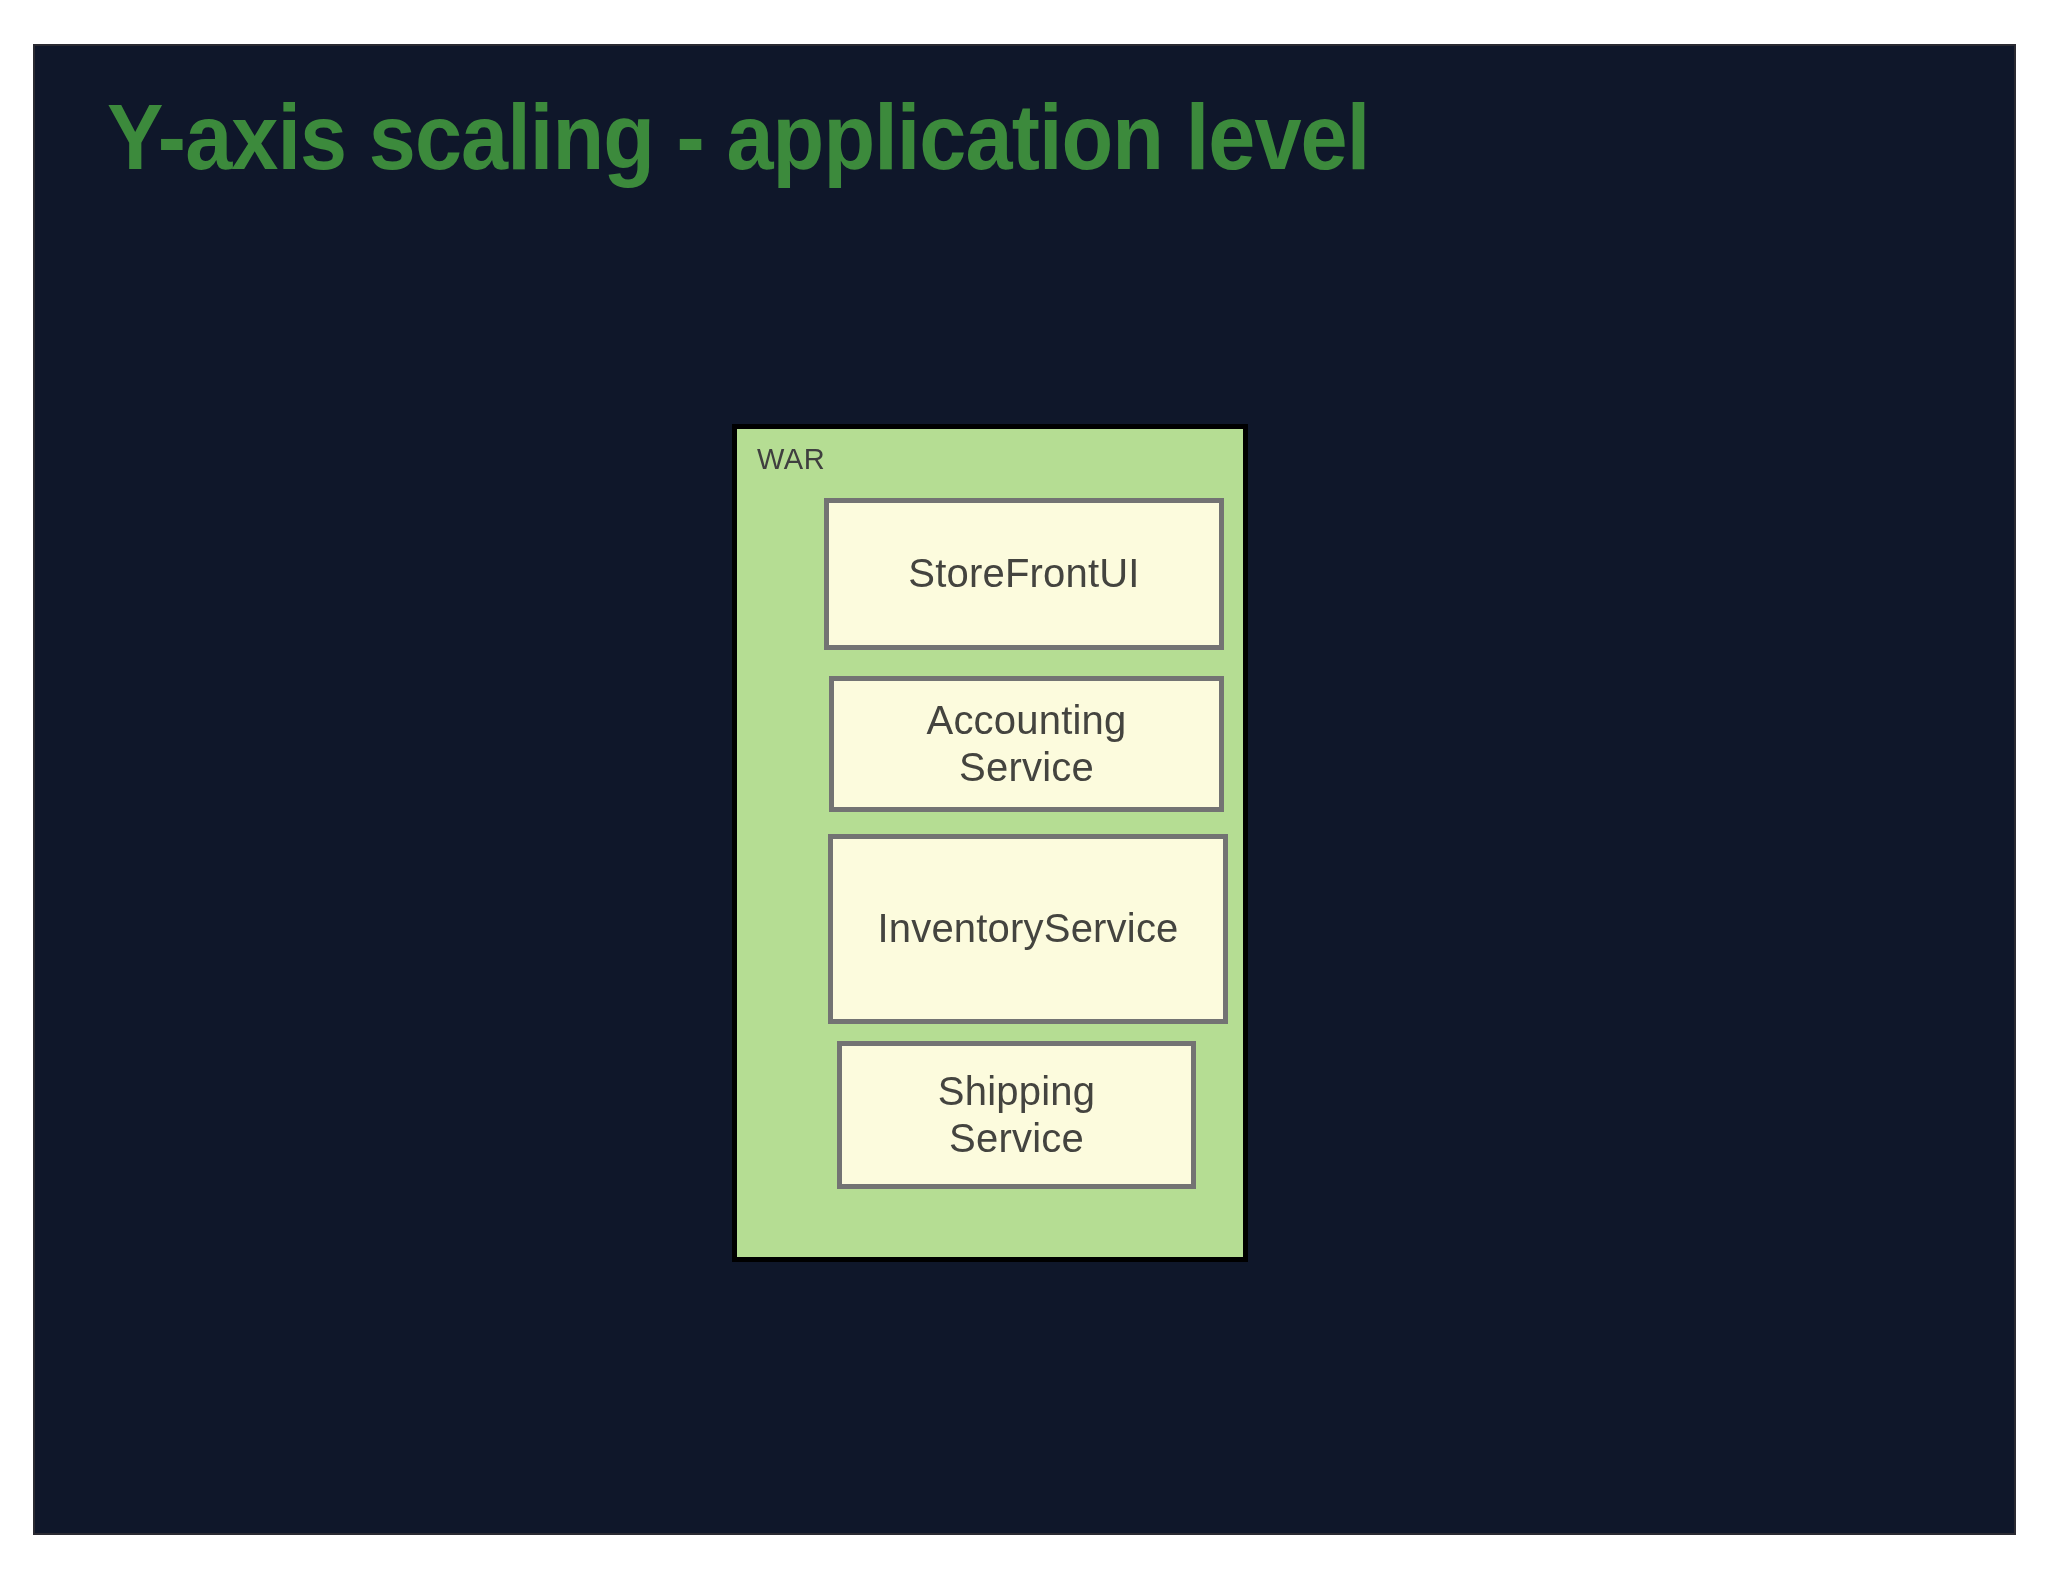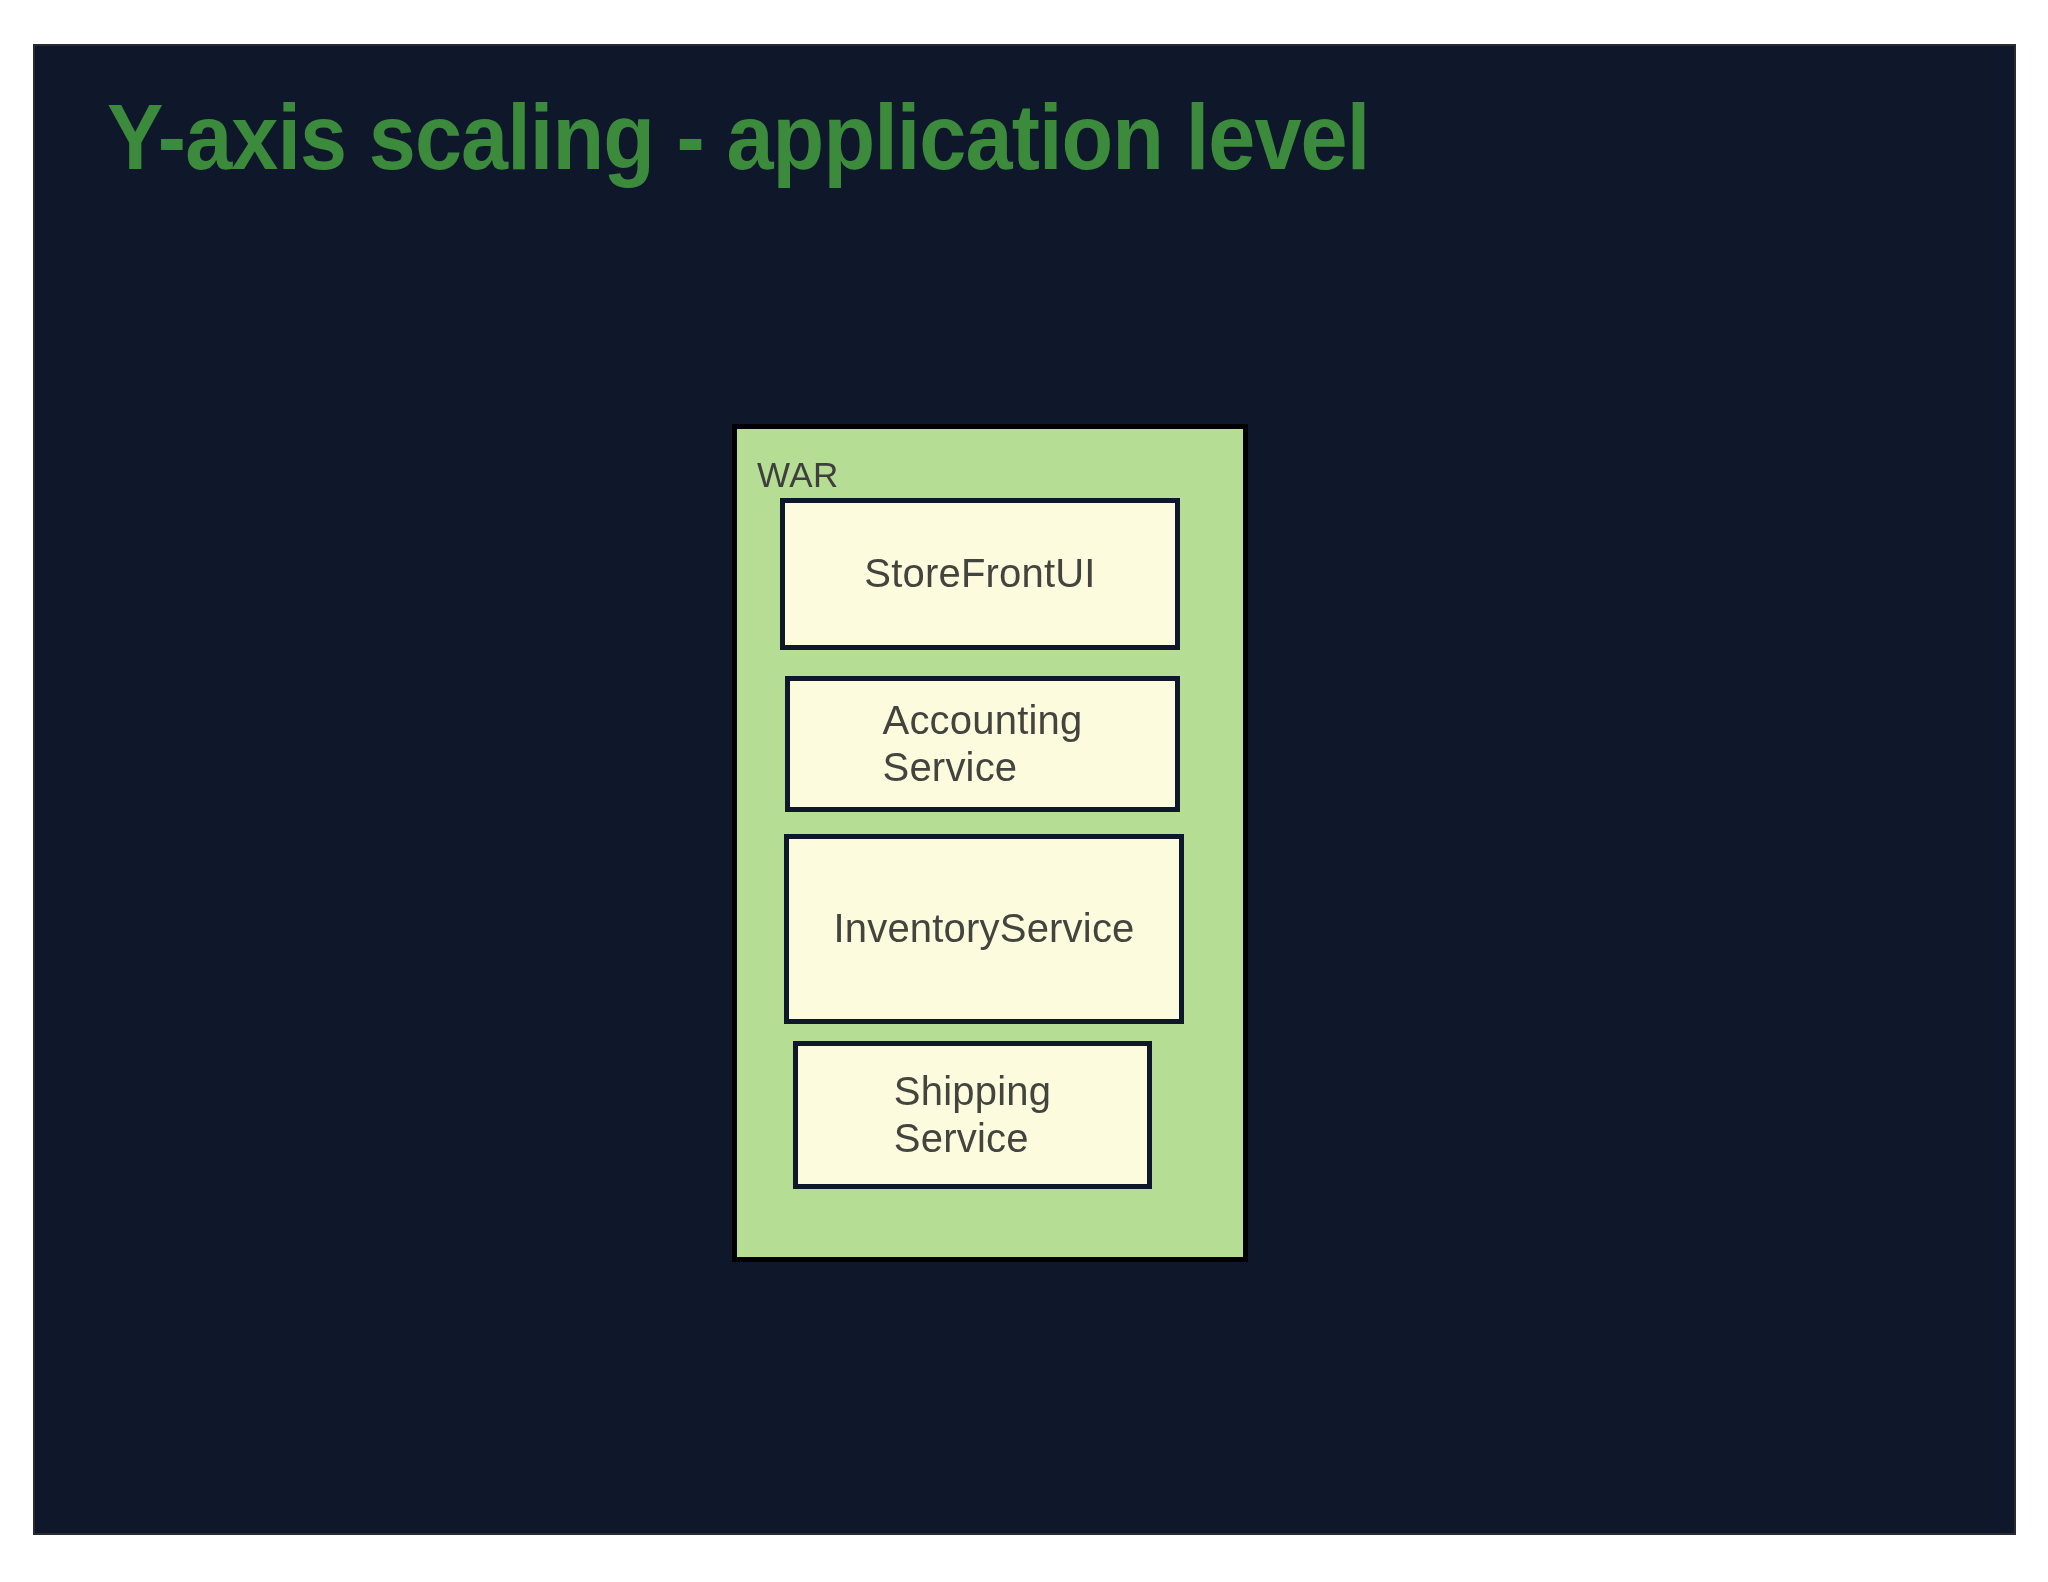--- a/index.html
+++ b/index.html
@@ -50,37 +50,39 @@
     width: 516px;
     height: 838px;
     background: #b5dd93;
     border: 5px solid #000000;
     box-sizing: border-box;
   }
 
   .war-label {
     position: absolute;
     left: 20px;
-    top: 26px;
+    top: 14px;
     font-family: "Liberation Sans", sans-serif;
-    font-size: 35px;
+    font-size: 29px;
     color: #3f3f3f;
     letter-spacing: 0.5px;
     white-space: nowrap;
     text-align: center;
   }
 
   .service-box {
     position: absolute;
     background: #fcfbdd;
-    border: 5px solid #0f172a;
+    border: 5px solid #737373;
     box-sizing: border-box;
     display: flex;
     align-items: center;
     justify-content: center;
+    text-align: center;
+    margin-left: 44px;
   }
 
   .service-label {
     font-family: "Liberation Sans", sans-serif;
     font-size: 40px;
     color: #44443f;
     line-height: 1.18;
     letter-spacing: 0.2px;
     white-space: pre-line;
   }

